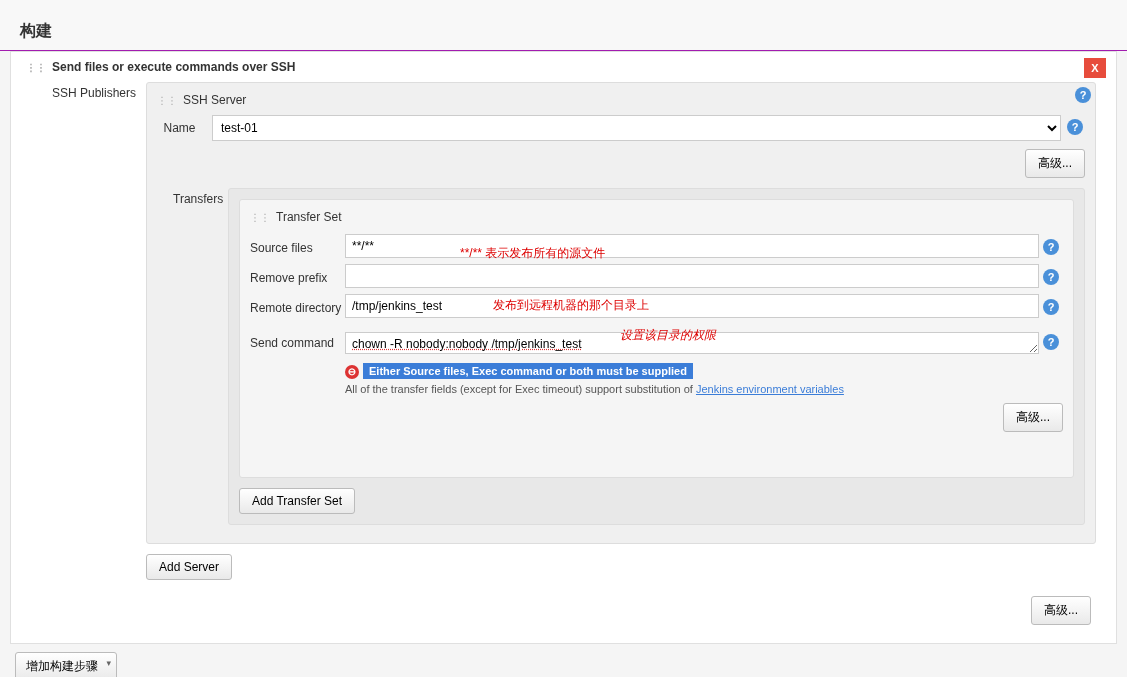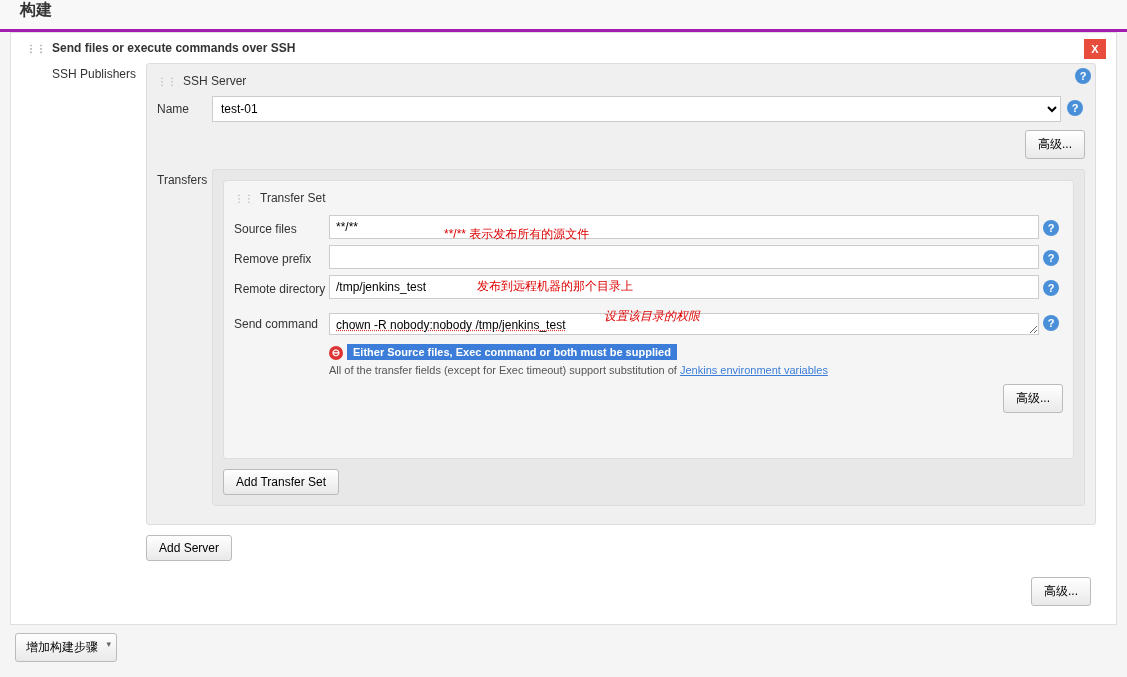--- a/index.html
+++ b/index.html
@@ -1,32 +1,32 @@
 <!DOCTYPE html>
 <html><head>
   <meta charset="utf-8">
   <style>
     * { box-sizing: border-box; margin: 0; padding: 0; }
     body { font-family: Arial, sans-serif; font-size: 12px; color: #333; background: #f5f5f5; width: 1127px; }
-    .page-section-title { font-size: 16px; font-weight: bold; padding: 0 20px 8px; background: #f8f8f8; border-bottom: 3px solid #a21caf; }
+    .page-section-title { font-size: 16px; font-weight: bold; padding: 21px 20px 8px; background: #f8f8f8; border-bottom: 1px solid #a21caf; }
     .main-container { background: #fff; margin: 0 10px; border: 1px solid #e0e0e0; padding-bottom: 10px; }
     .build-step-header { display: flex; align-items: center; padding: 8px 15px; font-weight: bold; position: relative; }
     .drag-handle { color: #aaa; margin-right: 6px; font-size: 10px; cursor: move; }
     .close-btn { position: absolute; right: 10px; top: 6px; background: #e74c3c; color: #fff; width: 22px; height: 20px; text-align: center; line-height: 20px; cursor: pointer; font-weight: bold; font-size: 11px; }
     .help-icon { display: inline-block; width: 16px; height: 16px; border-radius: 50%; background: #4a90d9; color: #fff; text-align: center; line-height: 16px; font-size: 11px; font-weight: bold; cursor: pointer; }
     .step-body { padding: 0 20px; position: relative; }
     .top-help { position: absolute; right: 25px; top: 5px; }
     .row { display: flex; align-items: flex-start; margin-bottom: 8px; }
     .label-col { width: 115px; text-align: right; padding-right: 10px; padding-top: 4px; font-size: 12px; }
     .content-col { flex: 1; }
     .ssh-server-box { background: #f0f0f0; border: 1px solid #ddd; border-radius: 3px; padding: 10px; margin-bottom: 10px; }
     .inner-header { display: flex; align-items: center; margin-bottom: 8px; font-size: 12px; }
     select { width: 100%; padding: 4px; border: 1px solid #ccc; background: #fff; font-size: 12px; }
     .inner-row { display: flex; align-items: center; margin-bottom: 8px; }
-    .inner-label { width: 55px; text-align: left; padding-right: 10px; font-size: 12px; }
+    .inner-label { width: 55px; text-align: center; padding-right: 10px; font-size: 12px; }
     .inner-content { flex: 1; position: relative; }
     .adv-row { text-align: right; margin-top: 8px; }
     .btn { background: linear-gradient(#fff, #e9e9e9); border: 1px solid #bbb; border-radius: 3px; padding: 5px 12px; font-size: 12px; cursor: pointer; }
     .transfers-box { background: #e8e8e8; border: 1px solid #ddd; border-radius: 3px; padding: 10px; }
     .transfer-set-box { background: #f5f5f5; border: 1px solid #ddd; border-radius: 3px; padding: 10px; margin-bottom: 10px; }
     .ts-header { display: flex; align-items: center; margin-bottom: 10px; font-size: 12px; }
     .field-row { display: flex; align-items: center; margin-bottom: 6px; }
     .field-label { width: 95px; font-size: 12px; padding-top: 4px; }
     .field-input { flex: 1; position: relative; }
     input[type="text"], textarea { width: 100%; padding: 4px 6px; border: 1px solid #ccc; font-size: 12px; font-family: Arial; }
@@ -77,21 +77,21 @@
               </select>
               <span class="help-icon select-help">?</span>
             </div>
             <div style="width:24px;"></div>
           </div>
           <div class="adv-row">
             <button class="btn">高级...</button>
           </div>
 
           <div class="row" style="margin-top:10px;">
-            <div class="label-col" style="width:55px; text-align:right;">Transfers</div>
+            <div class="label-col" style="width:55px; text-align:right;margin-left:16px;">Transfers</div>
             <div class="content-col">
               <div class="transfers-box">
                 <div class="transfer-set-box">
                   <div class="ts-header">
                     <span class="drag-handle">⋮⋮</span>
                     <span>Transfer Set</span>
                   </div>
 
                   <div class="field-row">
                     <div class="field-label">Source files</div>

